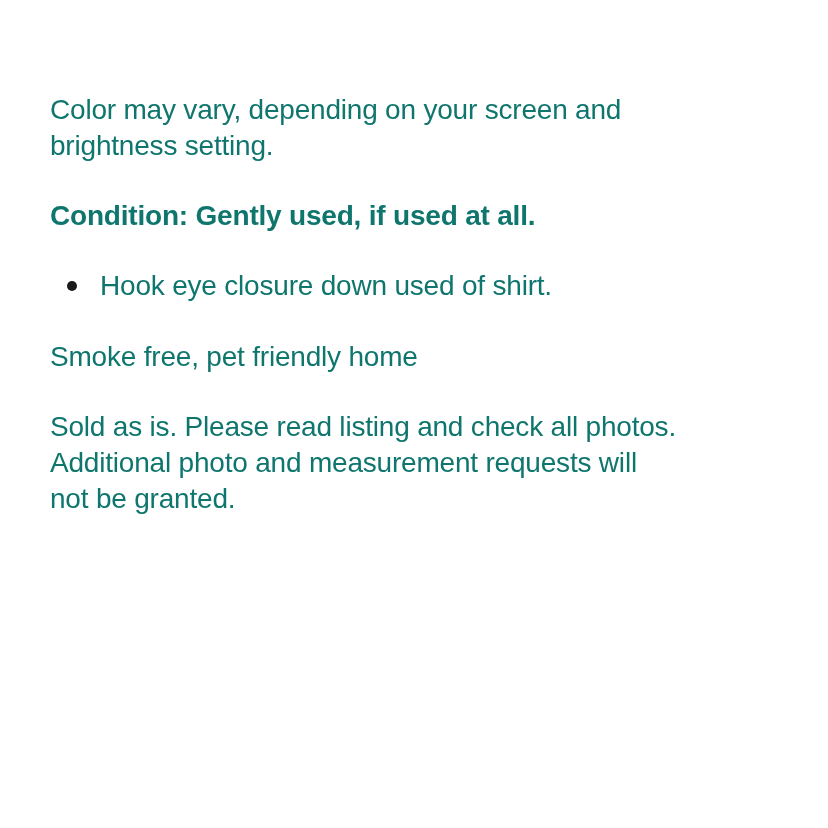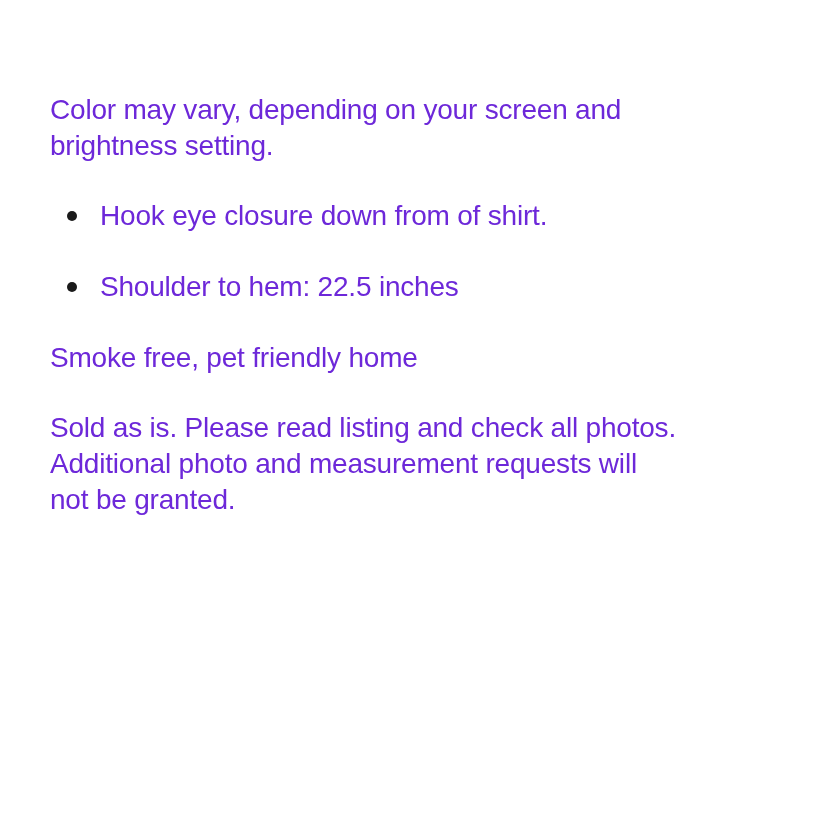--- a/index.html
+++ b/index.html
@@ -7,21 +7,21 @@
     padding: 0;
     background: #ffffff;
   }
   .page {
     position: relative;
     width: 828px;
     height: 828px;
     background: #ffffff;
     overflow: hidden;
     font-family: "Liberation Sans", "DejaVu Sans", sans-serif;
-    color: #6d28d9;
+    color: #0f766e;
   }
   .content {
     box-sizing: border-box;
     width: 828px;
     padding: 92px 16px 0 50px;
     font-size: 28px;
     line-height: 36px;
     letter-spacing: -0.2px;
   }
   .para {
@@ -63,29 +63,26 @@
 </style>
 </head>
 <body>
 
 <div class="page">
   <div class="content">
 
     <p class="para">Color may vary, depending on your screen and
 brightness setting.</p>
 
+    <p class="para bold">Condition: Gently used, if used at all.</p>
 
     <ul class="feature-list">
       <li>
         <span class="bullet-dot"></span>
-        <span class="li-text">Hook eye closure down from of shirt.</span>
-      </li>
-      <li>
-        <span class="bullet-dot"></span>
-        <span class="li-text">Shoulder to hem: 22.5 inches</span>
+        <span class="li-text">Hook eye closure down used of shirt.</span>
       </li>
     </ul>
 
     <p class="para">Smoke free, pet friendly home</p>
 
     <p class="para">Sold as is. Please read listing and check all photos.
 Additional photo and measurement requests will
 not be granted.</p>
 
   </div>

